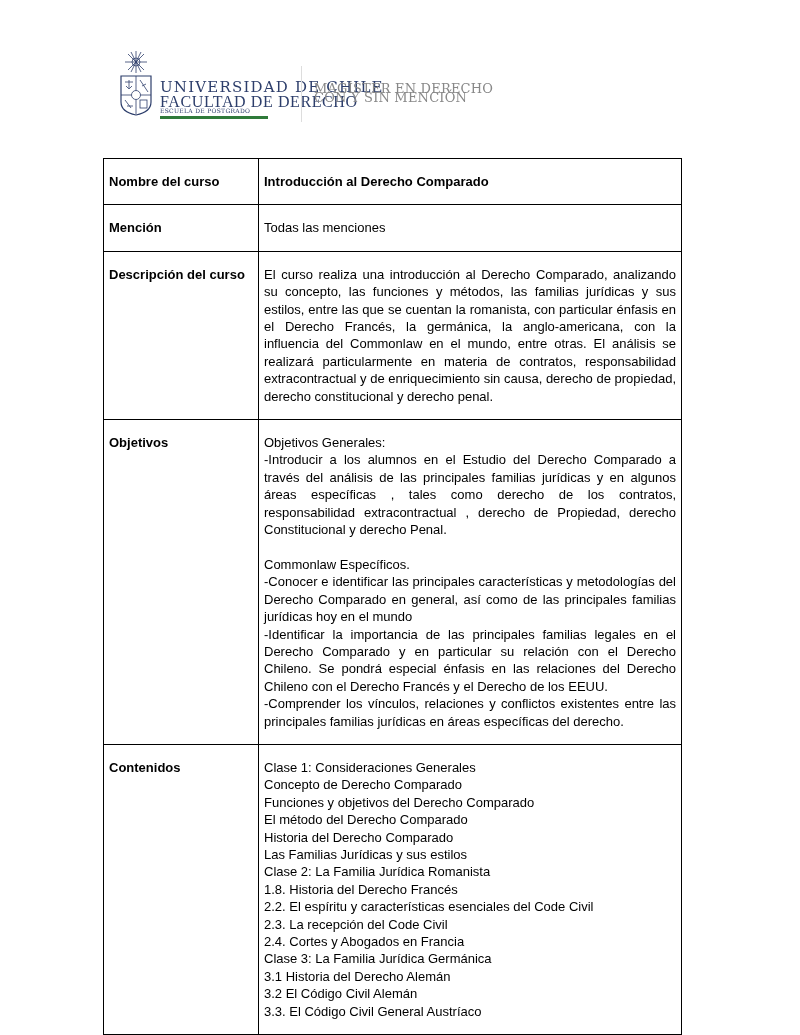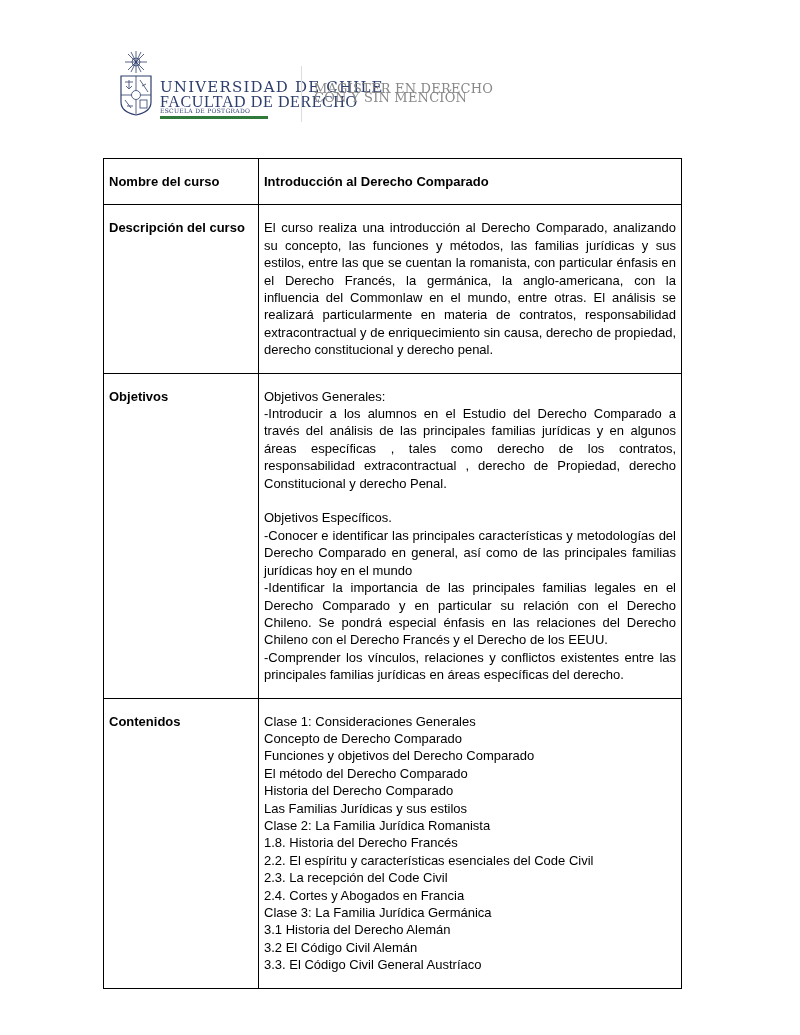--- a/index.html
+++ b/index.html
@@ -62,30 +62,34 @@
   </div>
 </div>
 
 <table class="course">
   <tbody>
       <tr>
     <td class="label">Nombre del curso</td>
     <td class="value bold">Introducción al Derecho Comparado</td>
   </tr>
   <tr>
+    <td class="label">Mención</td>
+    <td class="value">Todas las menciones</td>
+  </tr>
+  <tr>
     <td class="label">Descripción del curso</td>
     <td class="value">El curso realiza una introducción al Derecho Comparado, analizando su concepto, las funciones y métodos, las familias jurídicas y sus estilos, entre las que se cuentan la romanista, con particular énfasis en el Derecho Francés, la germánica, la anglo-americana, con la influencia del Commonlaw en el mundo, entre otras. El análisis se realizará particularmente en materia de contratos, responsabilidad extracontractual y de enriquecimiento sin causa, derecho de propiedad, derecho constitucional y derecho penal.</td>
   </tr>
   <tr>
     <td class="label">Objetivos</td>
     <td class="value">
       <span class="line">Objetivos Generales:</span>
       <span class="line">-Introducir a los alumnos en el Estudio del Derecho Comparado a través del análisis de las principales familias jurídicas y en algunos áreas específicas , tales como derecho de los contratos, responsabilidad extracontractual , derecho de Propiedad, derecho Constitucional y derecho Penal.</span>
       <span class="blank"></span>
-      <span class="line">Objetivos Específicos.</span>
+      <span class="line">Commonlaw Específicos.</span>
       <span class="line">-Conocer e identificar las principales características y metodologías del Derecho Comparado en general, así como de las principales familias jurídicas hoy en el mundo</span>
       <span class="line">-Identificar la importancia de las principales familias legales en el Derecho Comparado y en particular su relación con el Derecho Chileno. Se pondrá especial énfasis en las relaciones del Derecho Chileno con el Derecho Francés y el Derecho de los EEUU.</span>
       <span class="line">-Comprender los vínculos, relaciones y conflictos existentes entre las principales familias jurídicas en áreas específicas del derecho.</span>
     </td>
   </tr>
   <tr>
     <td class="label">Contenidos</td>
     <td class="value">
       <span class="line">Clase 1: Consideraciones Generales</span>
       <span class="line">Concepto de Derecho Comparado</span>

